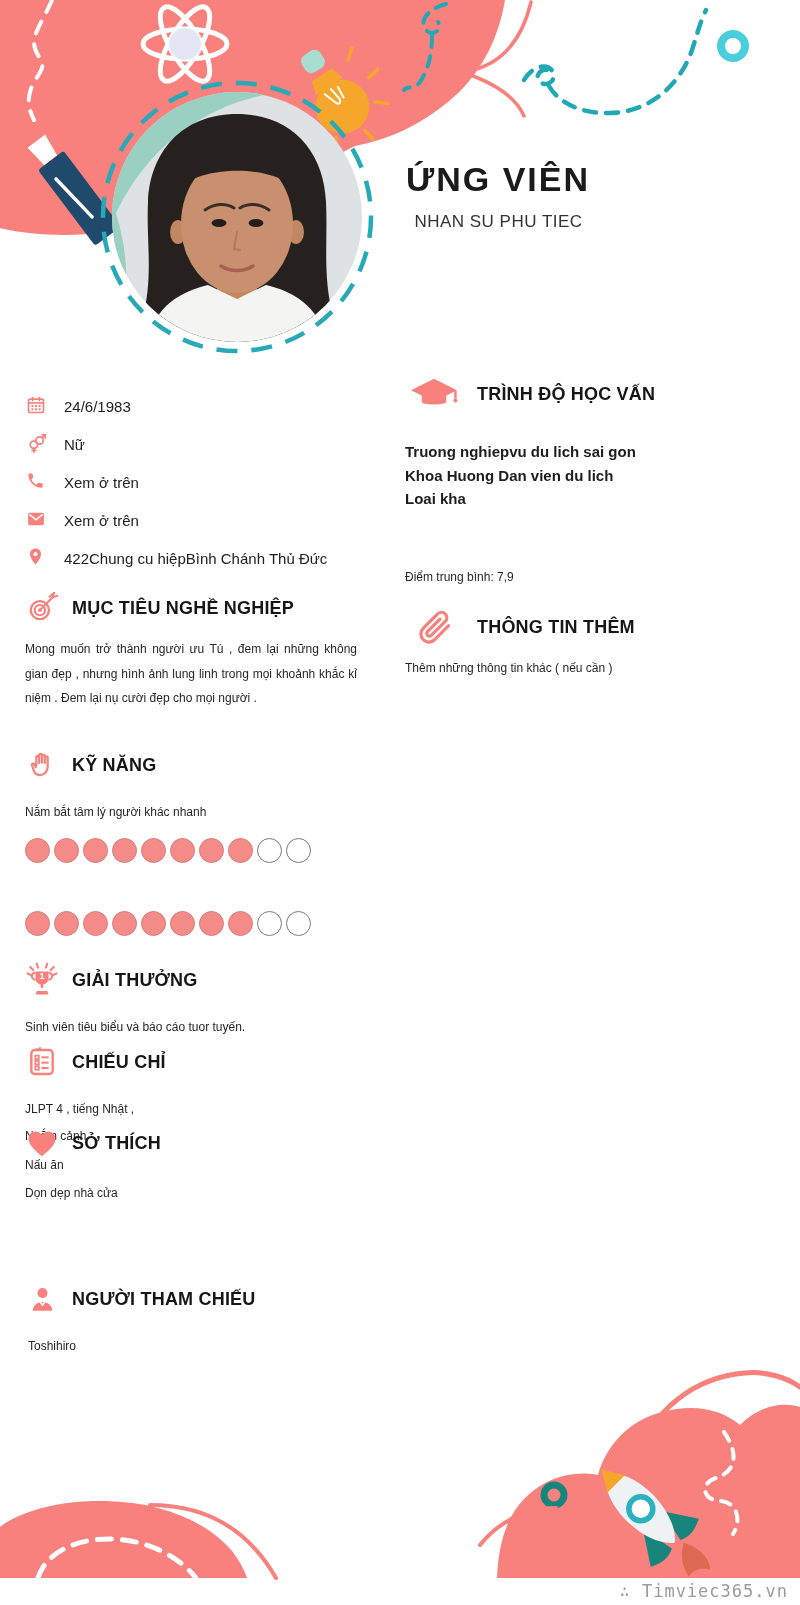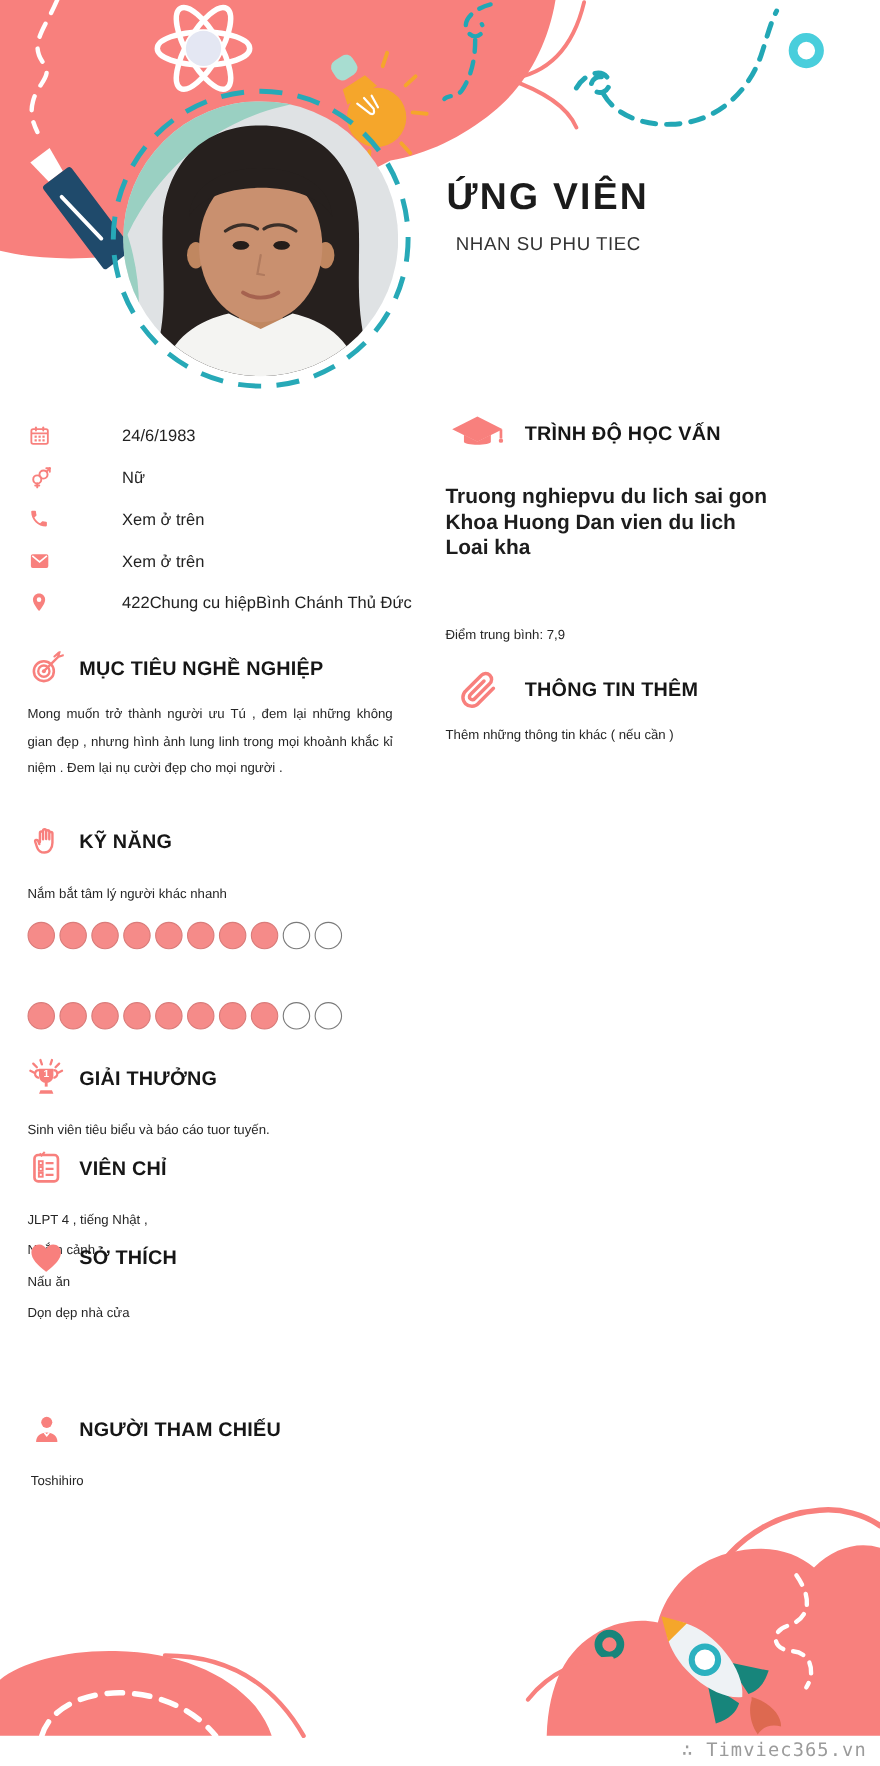--- a/index.html
+++ b/index.html
@@ -7,32 +7,32 @@
         font-family:"Liberation Sans",sans-serif;color:#222;}
   .abs{position:absolute;}
   svg{display:block;}
   
   .photo-wrap{left:112px;top:92px;width:250px;height:250px;border-radius:50%;overflow:hidden;z-index:3;}
   .title-block{left:406px;top:160px;z-index:3;}
   .cv-title{margin:0;font-size:34px;font-weight:700;letter-spacing:2px;color:#1b1b1b;}
   .cv-subtitle{margin:13px 0 0 1px;font-size:17px;letter-spacing:.5px;color:#333;text-align:center;}
   
   .contact{left:26px;top:377px;z-index:3;}
-  .contact-row{display:flex;align-items:center;height:38px;gap:47px;}
+  .contact-row{display:flex;align-items:flex-end;height:38px;}
   .contact-row .cicon{width:22px;height:20px;flex:0 0 22px;}
   .contact-row .ctext{margin-left:16px;font-size:15px;color:#222;white-space:nowrap;}
   
   .sec-head{display:flex;align-items:center;z-index:3;}
   .sec-head .sicon{width:34px;display:flex;justify-content:center;align-items:center;}
   .sec-head .stitle{margin-left:13px;font-size:18px;font-weight:700;color:#161616;letter-spacing:.2px;white-space:nowrap;}
   .sec-head-r .sicon{width:58px;}
   .sec-head-r .stitle{margin-left:14px;}
   .body-text{font-size:12px;color:#262626;line-height:24.5px;}
   .just{text-align:justify;}
-  .bold-lines div{font-size:19px;font-weight:700;color:#1d1d1d;line-height:23.5px;}
+  .bold-lines div{font-size:15px;font-weight:700;color:#1d1d1d;line-height:23.5px;}
   
   .dots{display:flex;gap:4px;}
   .dot{width:25px;height:25px;border-radius:50%;background:#fff;border:1.5px solid #7a7a7a;box-sizing:border-box;}
   .dot.filled{background:#F58B89;border-color:#d97c7a;}
   
   .watermark{right:12px;top:1581px;font-family:"DejaVu Sans Mono",monospace;font-size:17px;
              letter-spacing:1px;color:#9b9b9b;z-index:4;}
   .deco{left:0;z-index:1;pointer-events:none;}
 </style>
 </head>
@@ -242,21 +242,21 @@
             <rect x="7" y="11.2" width="2.6" height="2.6"></rect>
             <rect x="7" y="15.2" width="2.6" height="2.6"></rect>
           </g>
           <g stroke-width="1.5">
             <line x1="11.6" y1="8.5" x2="17" y2="8.5"></line>
             <line x1="11.6" y1="12.5" x2="17" y2="12.5"></line>
             <line x1="11.6" y1="16.5" x2="17" y2="16.5"></line>
           </g>
         </svg>
     </span>
-    <span class="stitle">VIÊN CHỈ</span>
+    <span class="stitle">CHIẾU CHỈ</span>
   </div>
   <div class="abs body-text" style="left:25px;top:1097px">JLPT 4 , tiếng Nhật ,</div>
 
   <div class="abs sec-head" style="left:25px;top:1126px">
     <span class="sicon">
       <svg width="34" height="34" viewBox="0 0 24 24">
           <path fill="#F8807D" d="M12 21.3 C6.2 17 2.5 12.8 2.5 8.9 2.5 6 4.7 3.8 7.5 3.8 c1.9 0 3.6 1.1 4.5 2.8 .9-1.7 2.6-2.8 4.5-2.8 2.8 0 5 2.2 5 5.1 0 3.9-3.7 8.1-9.5 12.4z"></path>
         </svg>
     </span>
     <span class="stitle">SỞ THÍCH</span>

